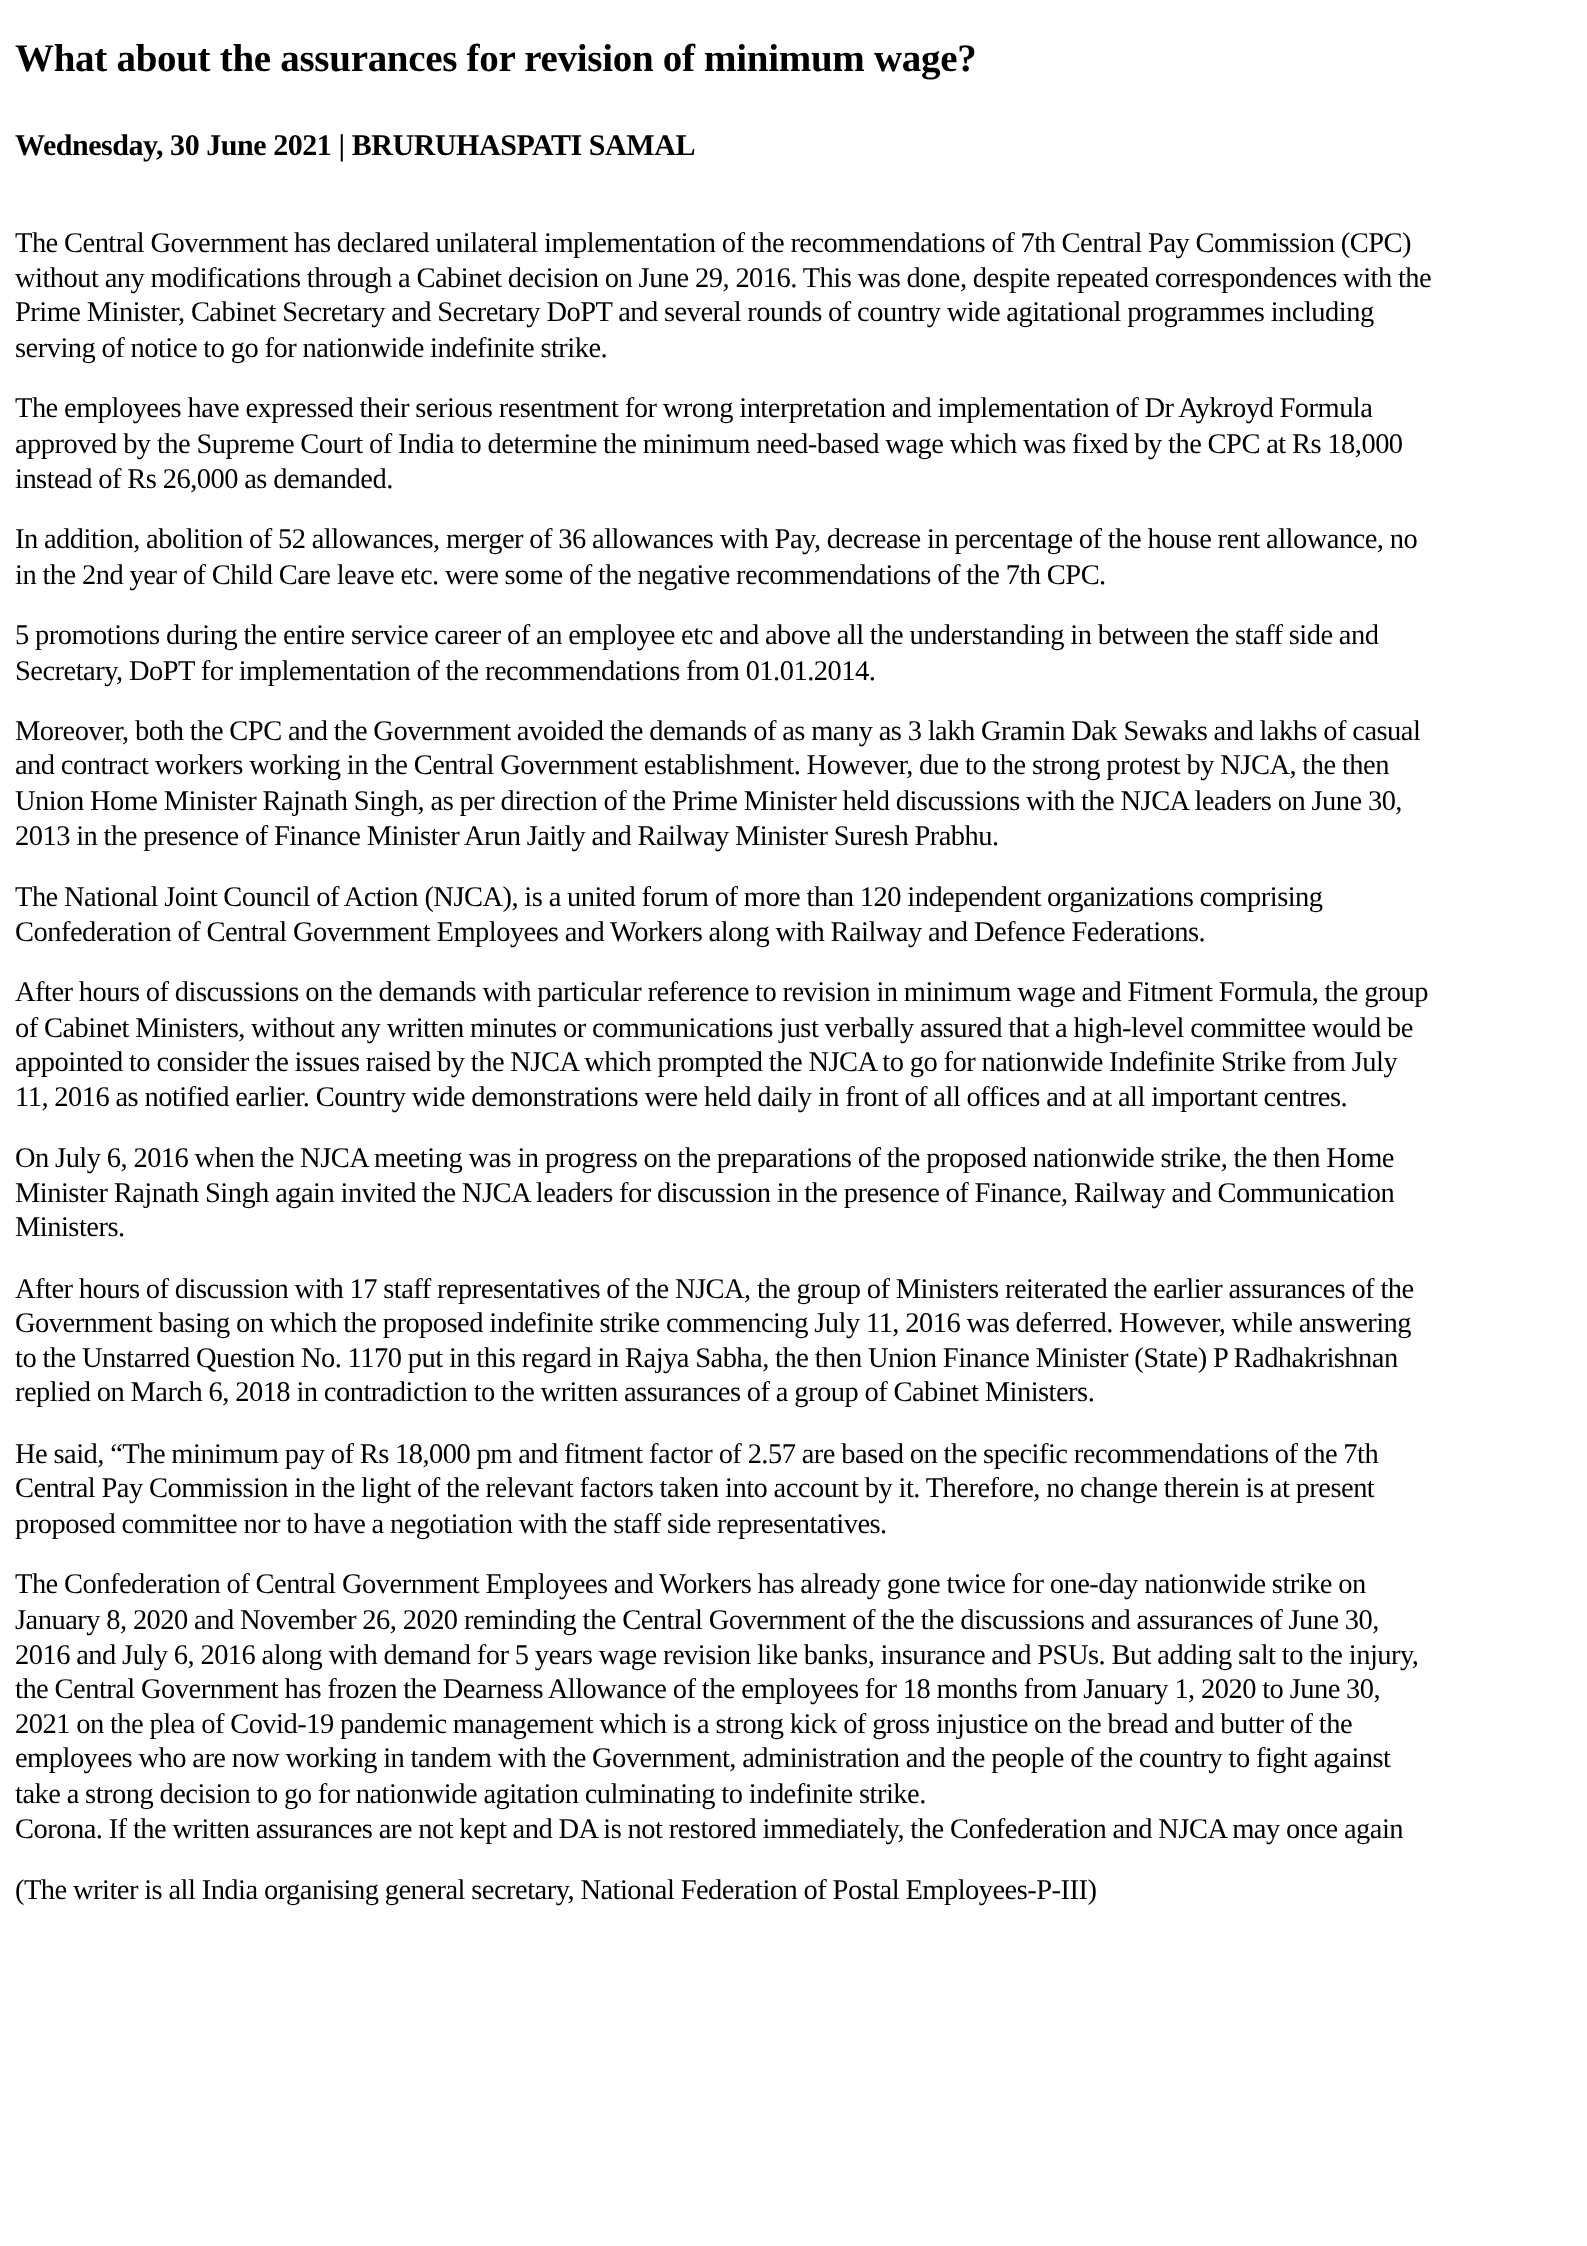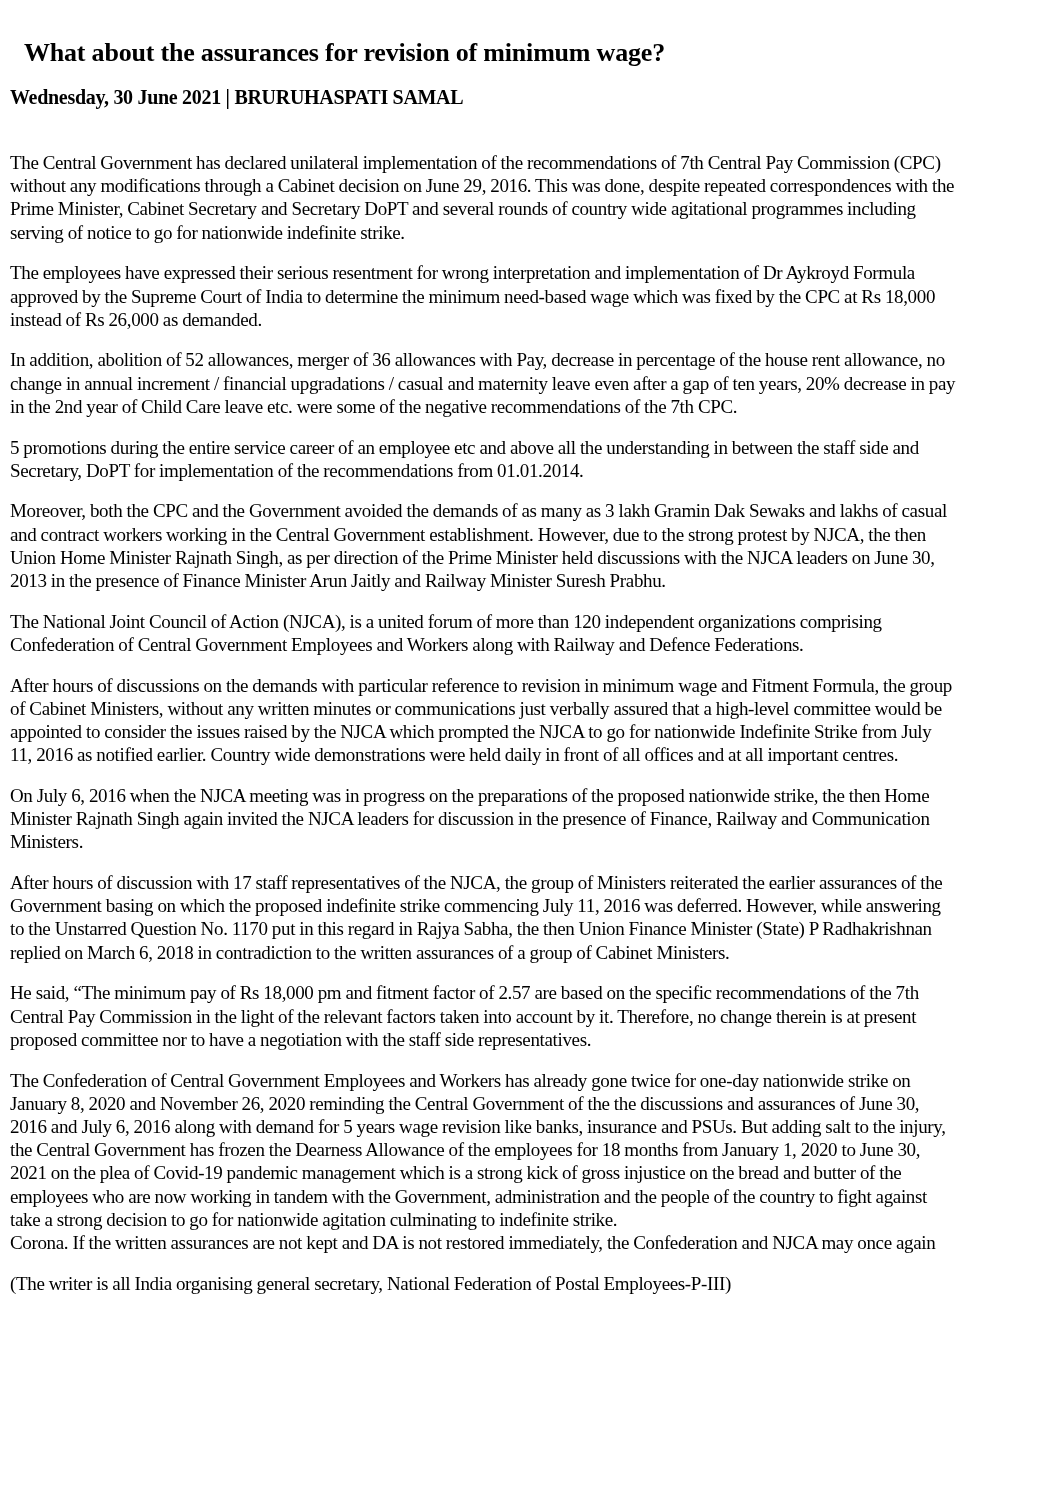--- a/index.html
+++ b/index.html
@@ -18,21 +18,21 @@
     .page {
       position: absolute;
       left: 10px;
       top: 0;
       width: 1045px;
     }
     .title {
       position: absolute;
       left: 0;
       top: 24px;
-      margin: 14px;
+      margin: 0;
       font-size: 26px;
       font-weight: bold;
       letter-spacing: -0.2px;
       white-space: nowrap;
       line-height: 30px;
     }
     .byline {
       position: absolute;
       left: 0;
       top: 86px;
@@ -77,21 +77,20 @@
       <span class="line">Prime Minister, Cabinet Secretary and Secretary DoPT and several rounds of country wide agitational programmes including</span>
       <span class="line">serving of notice to go for nationwide indefinite strike.</span>
     </p>
     <p class="para">
       <span class="line">The employees have expressed their serious resentment for wrong interpretation and implementation of Dr Aykroyd Formula</span>
       <span class="line">approved by the Supreme Court of India to determine the minimum need-based wage which was fixed by the CPC at Rs 18,000</span>
       <span class="line">instead of Rs 26,000 as demanded.</span>
     </p>
     <p class="para">
       <span class="line">In addition, abolition of 52 allowances, merger of 36 allowances with Pay, decrease in percentage of the house rent allowance, no</span>
-      <span class="line">change in annual increment / financial upgradations / casual and maternity leave even after a gap of ten years, 20% decrease in pay</span>
       <span class="line">in the 2nd year of Child Care leave etc. were some of the negative recommendations of the 7th CPC.</span>
     </p>
     <p class="para">
       <span class="line">5 promotions during the entire service career of an employee etc and above all the understanding in between the staff side and</span>
       <span class="line">Secretary, DoPT for implementation of the recommendations from 01.01.2014.</span>
     </p>
     <p class="para">
       <span class="line">Moreover, both the CPC and the Government avoided the demands of as many as 3 lakh Gramin Dak Sewaks and lakhs of casual</span>
       <span class="line">and contract workers working in the Central Government establishment. However, due to the strong protest by NJCA, the then</span>
       <span class="line">Union Home Minister Rajnath Singh, as per direction of the Prime Minister held discussions with the NJCA leaders on June 30,</span>

